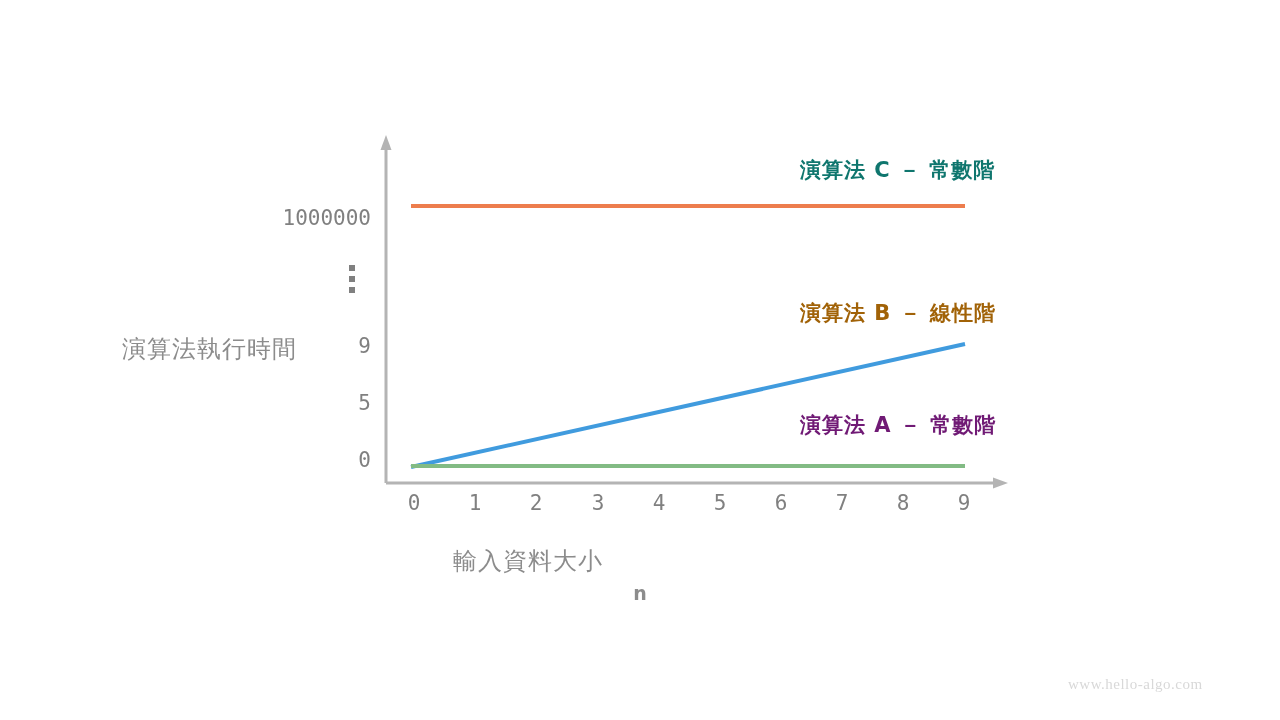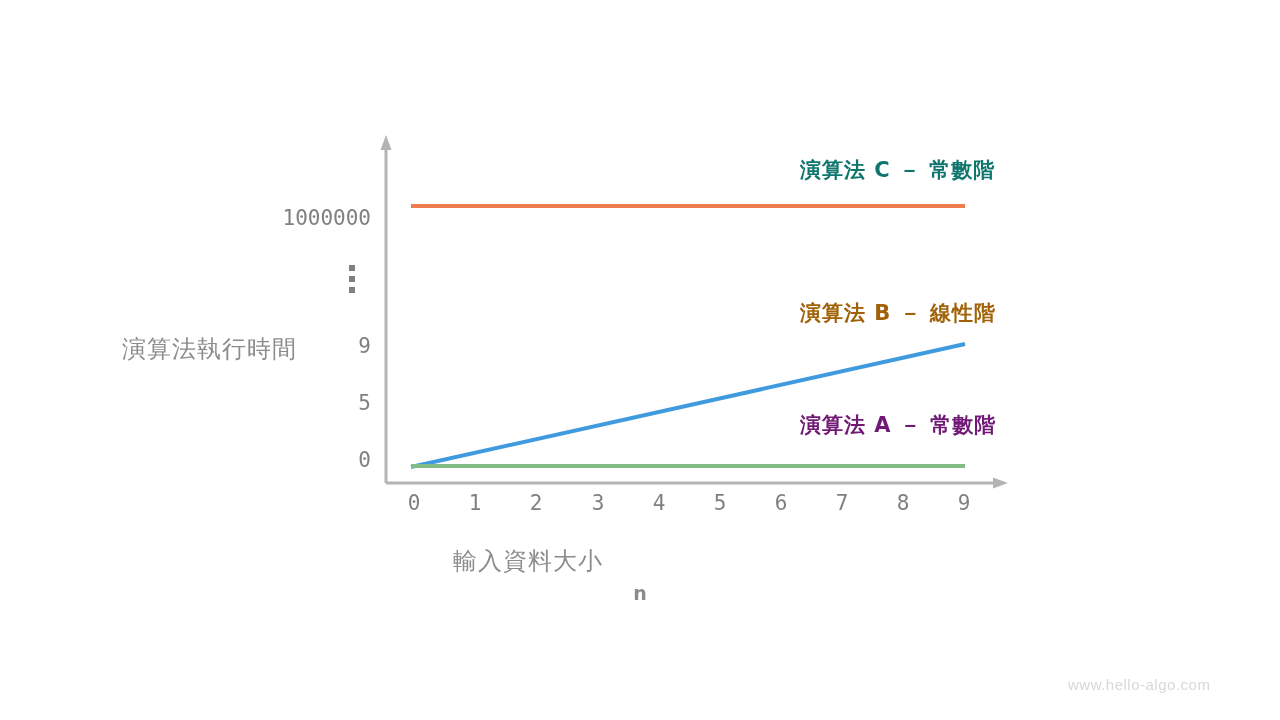--- a/index.html
+++ b/index.html
@@ -107,21 +107,21 @@
   #legend-c { left: 800px; top: 156px; color: #0f766e; }
   #legend-b { left: 800px; top: 299px; color: #a16207; }
   #legend-a { left: 800px; top: 411px; color: #701a75; }
 
   
   #watermark {
     position: absolute;
     left: 1068px;
     top: 676px;
     color: #d8d8d8;
-    font-family: Liberation Sans, sans-serif;
+    font-family: Liberation Serif, serif;
     font-size: 15px;
     letter-spacing: 0.5px;
     white-space: nowrap;
   }
 
   svg { display: block; }
 </style>
 </head>
 <body>
 

